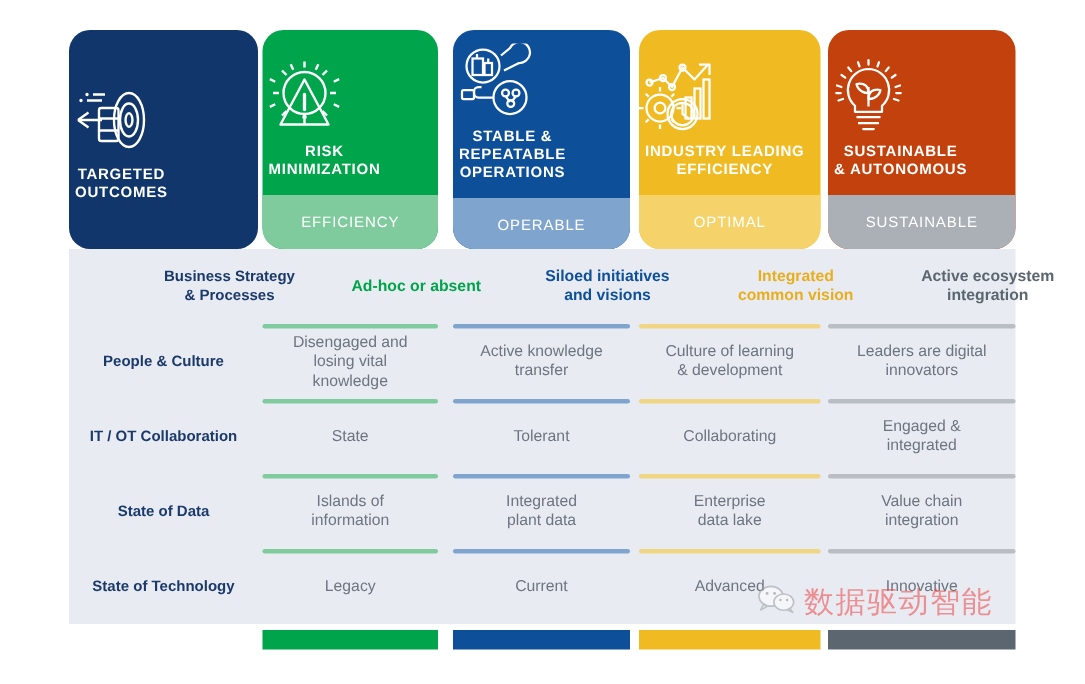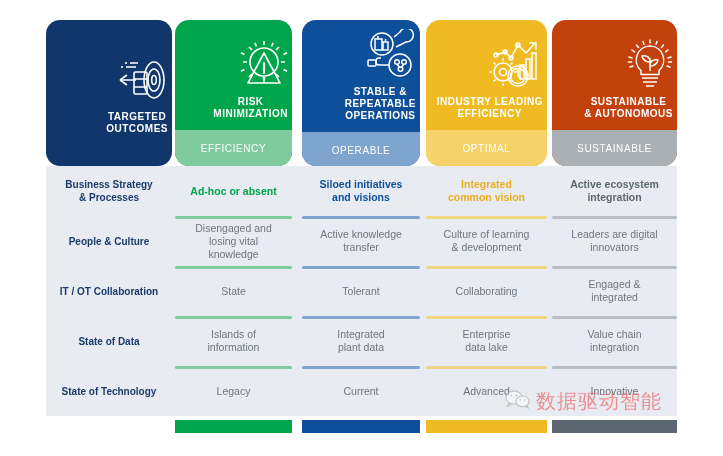--- a/index.html
+++ b/index.html
@@ -34,21 +34,21 @@
     height:146px;
     border-radius:14px;
     overflow:hidden;
     display:flex;
     flex-direction:column;
   }
   .card .top{
     flex:1 1 auto;
     display:flex;
     flex-direction:column;
-    align-items:flex-end;
+    align-items:flex-start;
     justify-content:flex-end;
     padding-bottom:6px;
   }
   .card .icon{
     flex:0 0 auto;
     display:flex;
     align-items:center;
     justify-content:center;
     height:62px;
     margin-top:4px;
@@ -284,21 +284,21 @@
           <span>SUSTAINABLE</span><br>
           <span>&amp; AUTONOMOUS</span>
         </div>
       </div>
       <div class="band" style="background:#aab0b6;">SUSTAINABLE</div>
     </div>
   </div>
 
   <div style="position:absolute;left:46px;top:166px;width:631px;height:250px;">
 
-    <div class="row first" style="top:0px;">
+    <div class="row first" style="top:0px;margin-left:44px;">
       <div class="rowlabel">
         <span>
           <span>Business Strategy</span><br>
           <span>&amp; Processes</span>
         </span>
       </div>
       <div class="cell c1" style="left:129px;width:117px;">
         <span><span>Ad-hoc or absent</span></span>
       </div>
       <div class="cell c2" style="left:256px;width:118px;">

